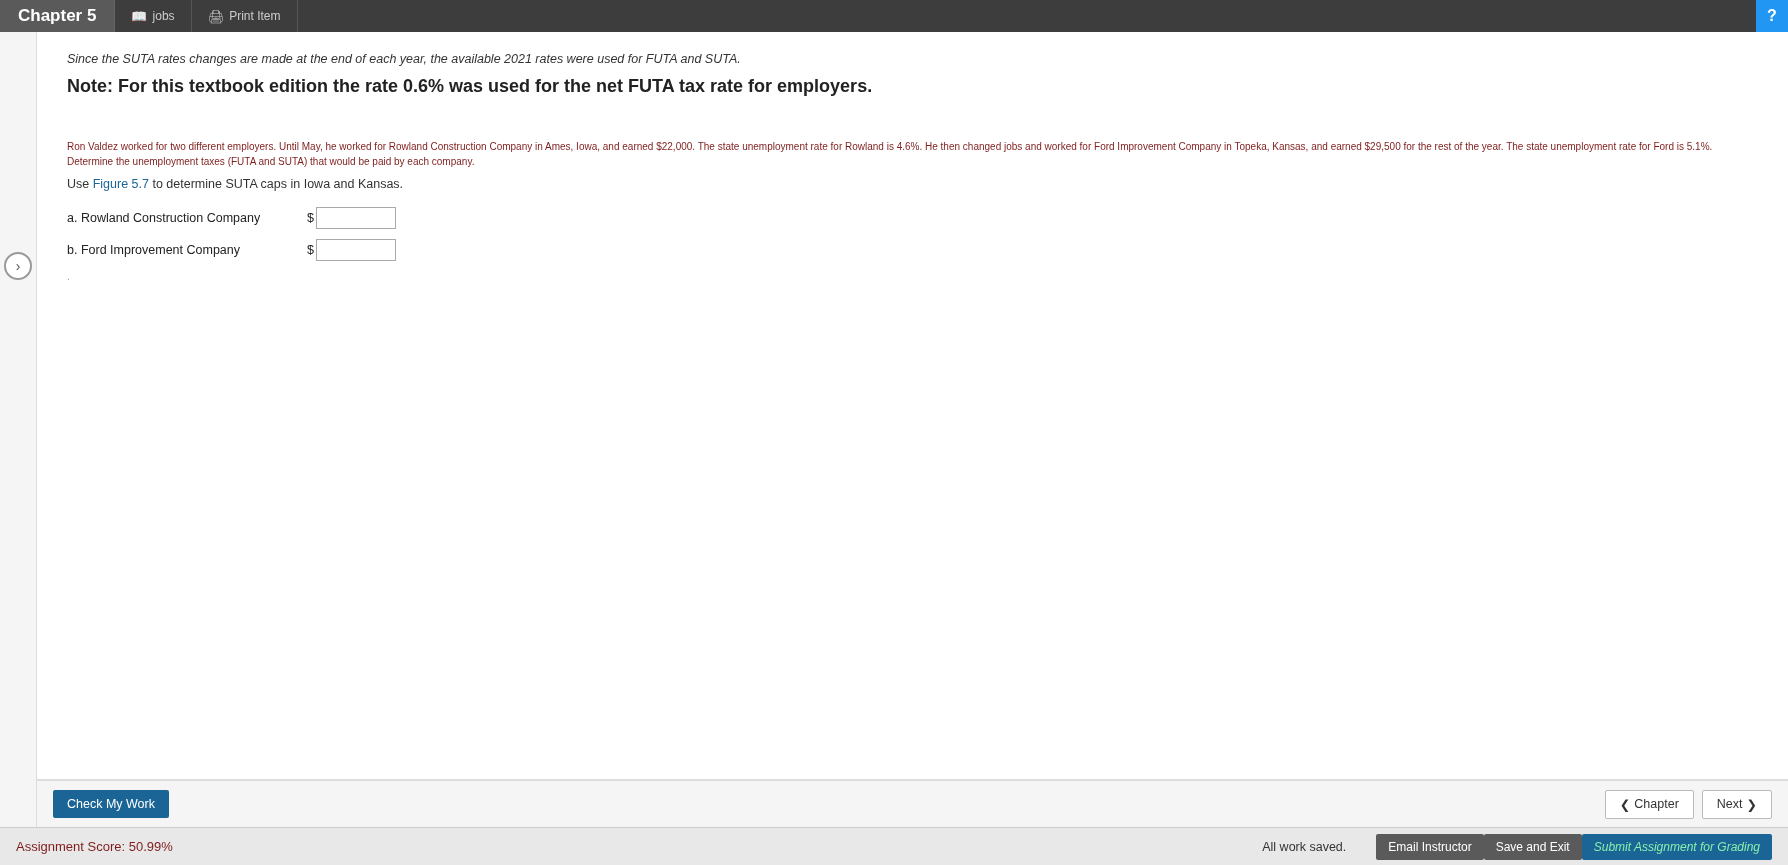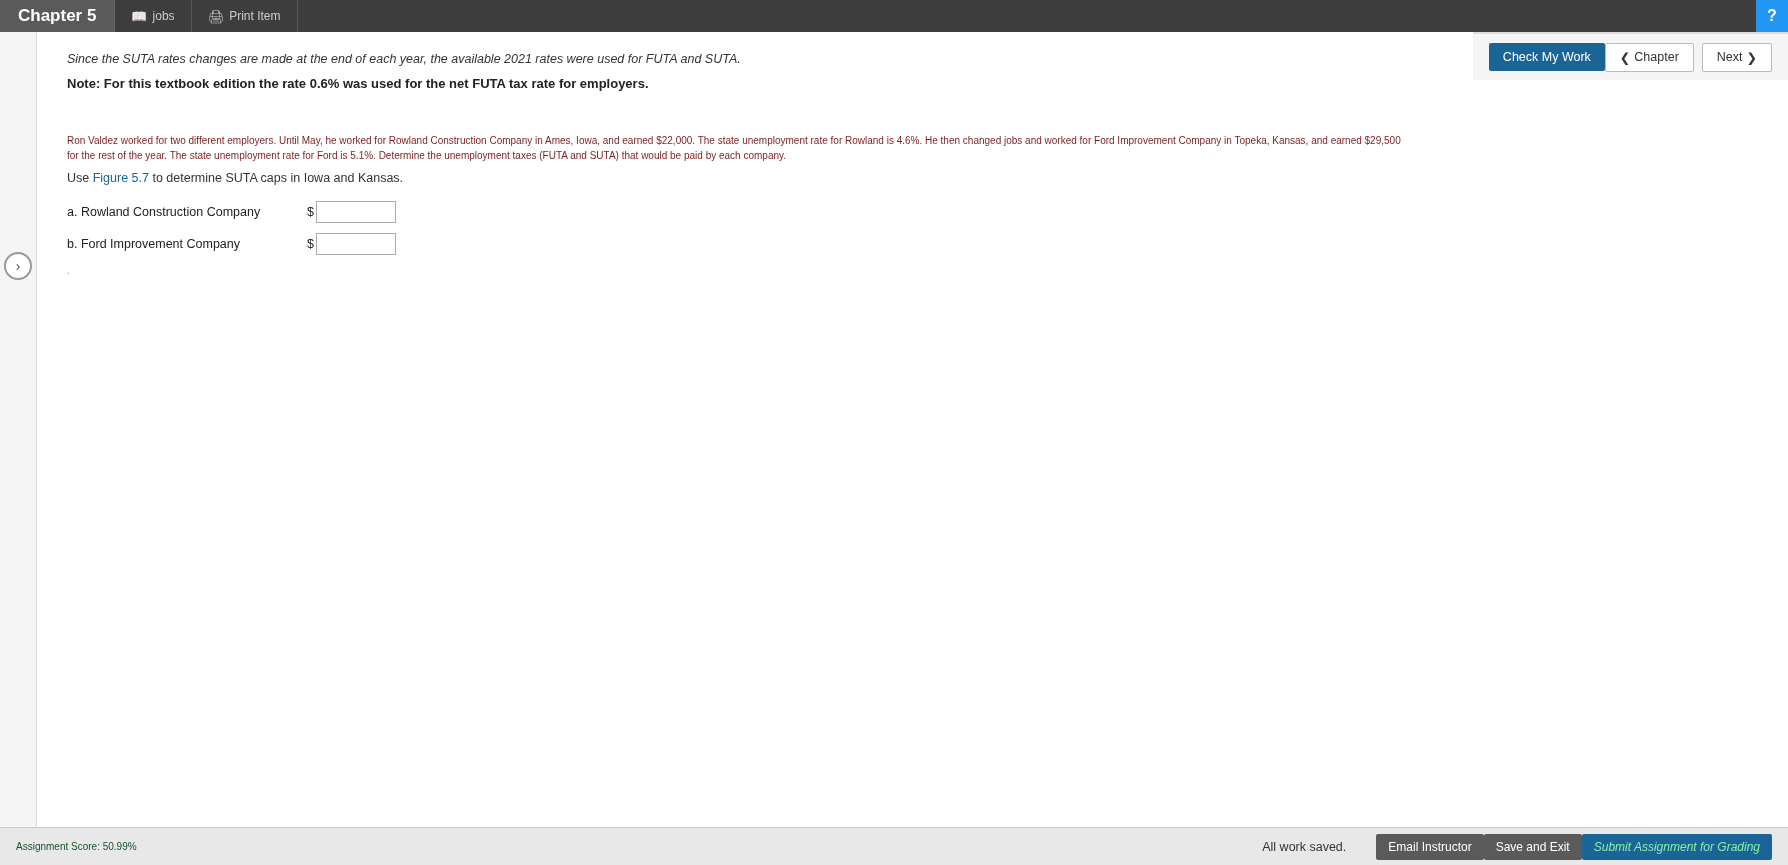--- a/index.html
+++ b/index.html
@@ -88,42 +88,42 @@
       cursor: pointer;
       color: #555;
       font-size: 14px;
     }
 
     
     .content-panel {
       flex: 1;
       background: white;
       display: flex;
-      flex-direction: row;
+      flex-direction: column;
       overflow: hidden;
       border-left: 1px solid #ddd;
       gap: 28px;
     }
 
     .content-scroll {
       flex: 1;
       overflow-y: auto;
       padding: 20px 30px 20px 30px;
     }
 
     .italic-note {
       font-style: italic;
       font-size: 12.5px;
       color: #333;
       margin-bottom: 10px;
     }
 
     .bold-note {
       font-weight: bold;
-      font-size: 13px;
+      font-size: 18px;
       margin-bottom: 10px;
     }
 
     .description {
       font-size: 10px;
       color: #7f1d1d;
       margin-bottom: 8px;
       line-height: 1.5;
       margin-top: 42px;
     }
@@ -224,22 +224,22 @@
       height: 38px;
       background: #e8e8e8;
       border-top: 1px solid #ccc;
       display: flex;
       align-items: center;
       padding: 0 16px;
       flex-shrink: 0;
     }
 
     .assignment-score {
-      font-size: 10px;
-      color: #14532d;
+      font-size: 13px;
+      color: #7f1d1d;
     }
 
     .status-bar-spacer { flex: 1; }
 
     .all-saved-text {
       font-size: 12.5px;
       color: #333;
       margin-right: 30px;
     }
 

